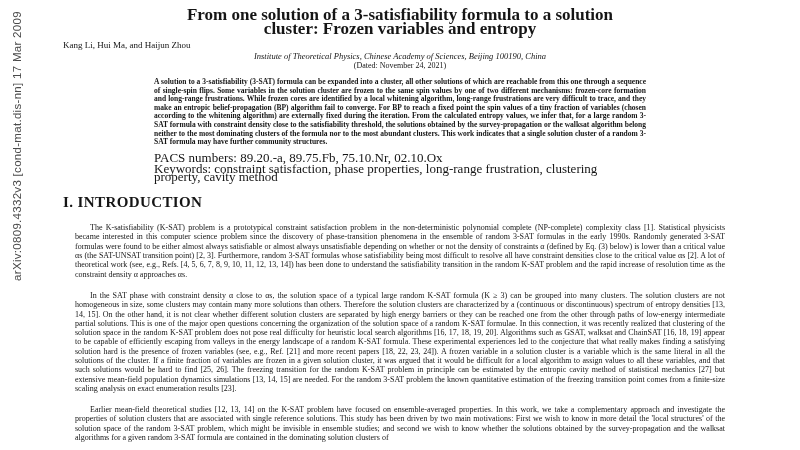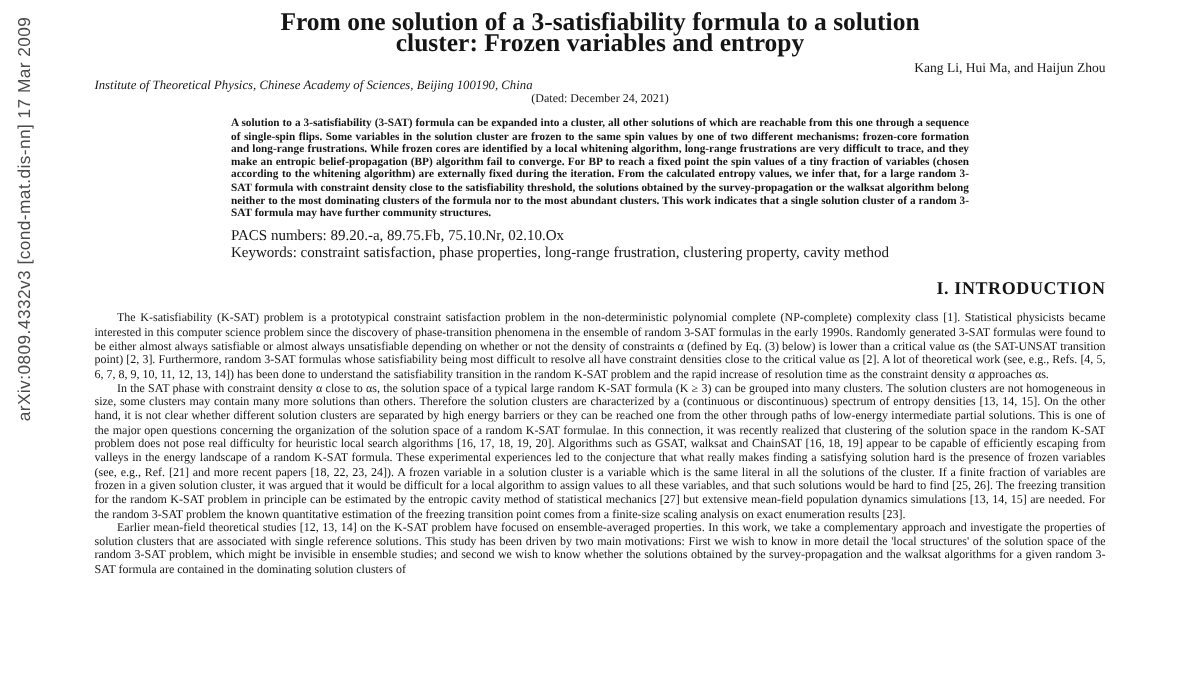--- a/index.html
+++ b/index.html
@@ -39,58 +39,59 @@
   .title {
     margin: 8px auto 0 auto;
     max-width: 470px;
     text-align: center;
     font-size: 17px;
     line-height: 13.5px;
     font-weight: bold;
   }
   .authors {
     margin-top: 5px;
-    text-align: right;
+    text-align: left;
     font-size: 9px;
     line-height: 11px;
   }
   .affiliation {
+    text-align: center;
     font-style: italic;
     font-size: 8.5px;
     line-height: 10px;
   }
   .dateline {
     text-align: center;
     font-size: 8px;
     line-height: 10px;
   }
   .abstract {
     margin: 7px auto 0 auto;
     width: 492px;
     text-align: justify;
     font-size: 7.5px;
     line-height: 8.6px;
     font-weight: bold;
   }
   .meta {
     margin: 7px auto 12px auto;
     width: 492px;
-    font-size: 10px;
+    font-size: 13px;
     line-height: 8.8px;
   }
   .pacs { margin-bottom: 2px; }
   .section-heading {
     margin: 11px 0 7px 0;
-    text-align: right;
-    font-size: 12px;
+    text-align: left;
+    font-size: 15px;
     font-weight: bold;
     letter-spacing: 0.4px;
   }
   .body-par {
-    margin: 0;
+    margin: 12px;
     text-align: justify;
     text-indent: 15px;
     font-size: 8px;
     line-height: 9.3px;
   }
 </style>
 </head>
 <body>
 
 <div class="page">
@@ -98,21 +99,21 @@
   <div class="arxiv-stamp">arXiv:0809.4332v3  [cond-mat.dis-nn]  17 Mar 2009</div>
 
   <div class="content">
 
     <h1 class="title">From one solution of a 3-satisfiability formula to a solution cluster: Frozen variables and entropy</h1>
 
     <div class="authors">Kang Li, Hui Ma, and Haijun Zhou</div>
 
     <div class="affiliation">Institute of Theoretical Physics, Chinese Academy of Sciences, Beijing 100190, China</div>
 
-    <div class="dateline">(Dated: December 24, 2021)</div>
+    <div class="dateline">(Dated: November 24, 2021)</div>
 
     <div class="abstract">A solution to a 3-satisfiability (3-SAT) formula can be expanded into a cluster, all other solutions of which are reachable from this one through a sequence of single-spin flips. Some variables in the solution cluster are frozen to the same spin values by one of two different mechanisms: frozen-core formation and long-range frustrations. While frozen cores are identified by a local whitening algorithm, long-range frustrations are very difficult to trace, and they make an entropic belief-propagation (BP) algorithm fail to converge. For BP to reach a fixed point the spin values of a tiny fraction of variables (chosen according to the whitening algorithm) are externally fixed during the iteration. From the calculated entropy values, we infer that, for a large random 3-SAT formula with constraint density close to the satisfiability threshold, the solutions obtained by the survey-propagation or the walksat algorithm belong neither to the most dominating clusters of the formula nor to the most abundant clusters. This work indicates that a single solution cluster of a random 3-SAT formula may have further community structures.</div>
 
     <div class="meta">
       <div class="pacs">PACS numbers: 89.20.-a, 89.75.Fb, 75.10.Nr, 02.10.Ox</div>
       <div class="keywords">Keywords: constraint satisfaction, phase properties, long-range frustration, clustering property, cavity method</div>
     </div>
 
     <h2 class="section-heading">I.  INTRODUCTION</h2>
 

